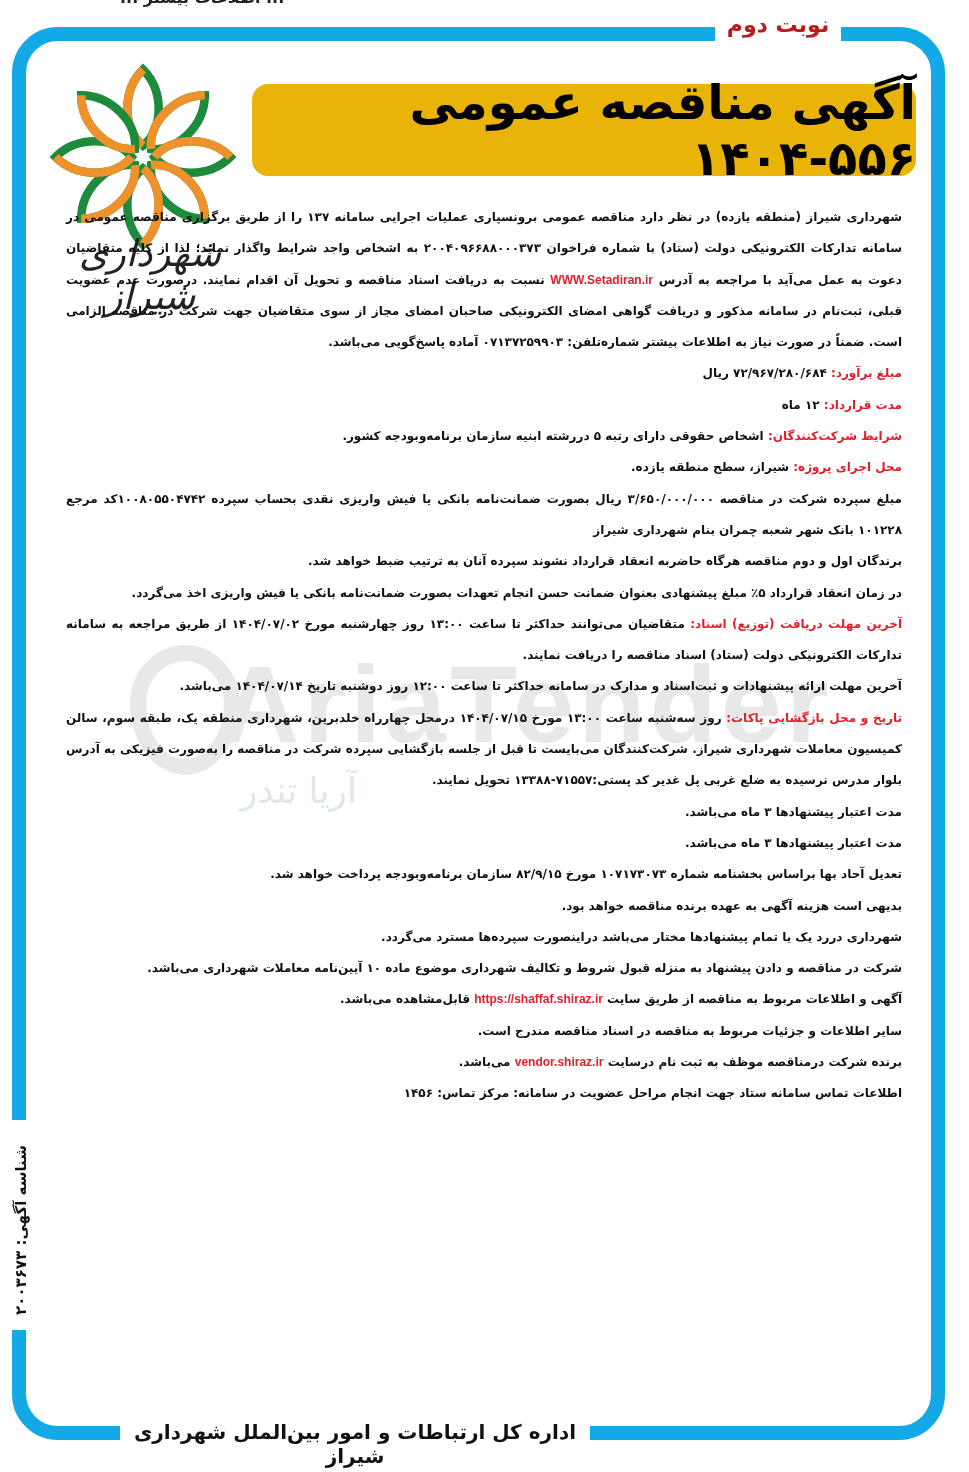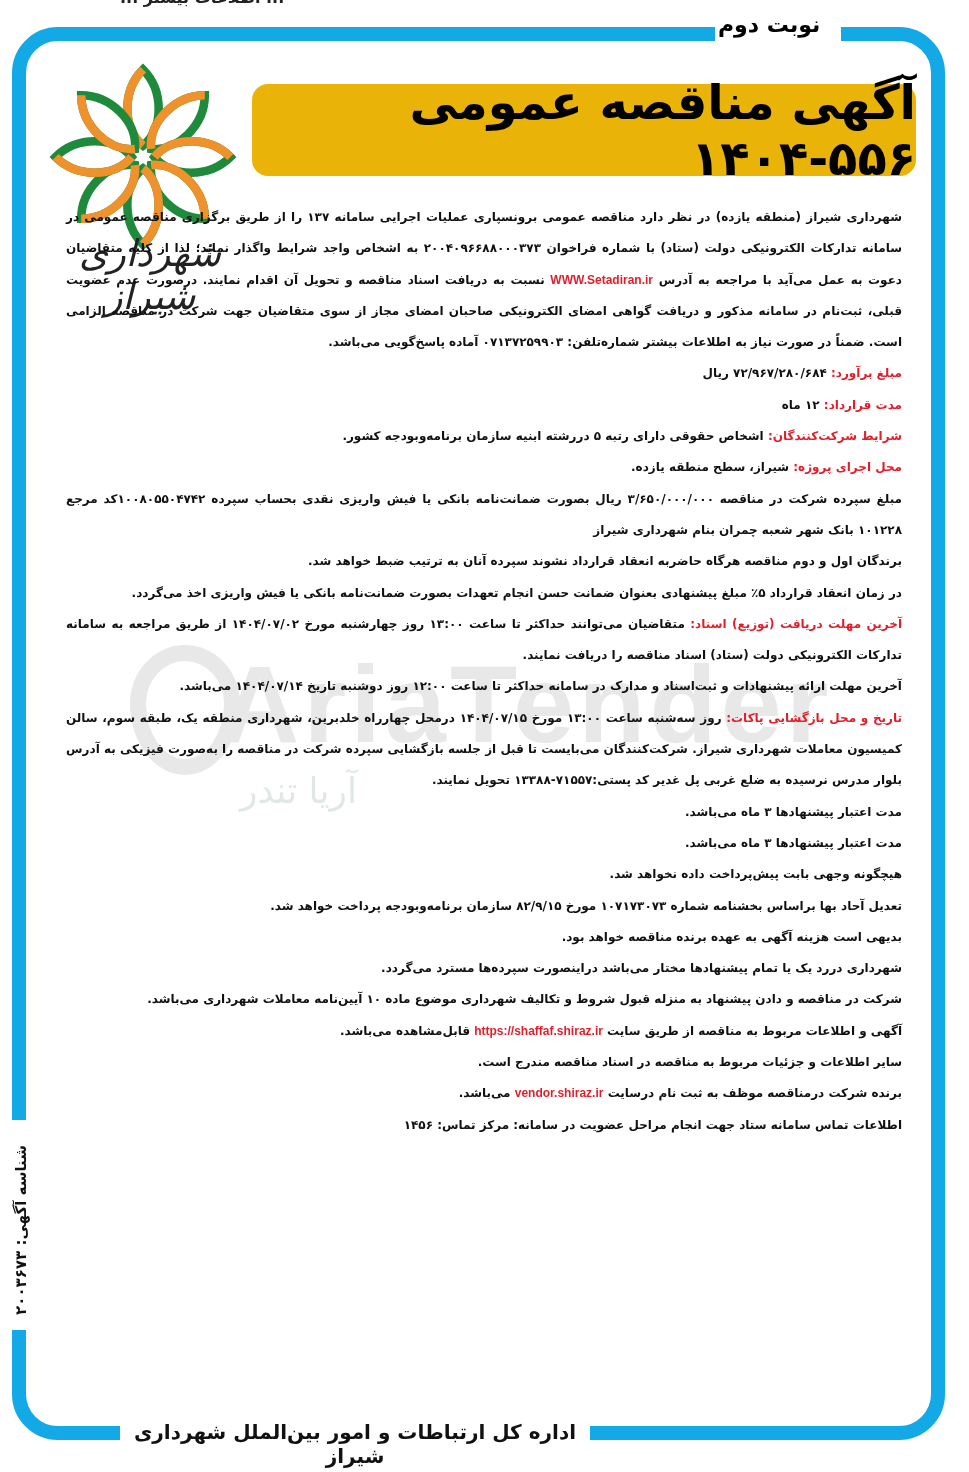--- a/index.html
+++ b/index.html
@@ -16,22 +16,22 @@
     }
 
     .frame {
       position: absolute; left: 12px; top: 27px; width: 933px; height: 1413px;
       border: 14px solid #12a9e6; border-radius: 46px;
     }
     .frame-gap-top {
       position: absolute; top: 20px; left: 715px; width: 126px; height: 28px; background: #fff;
     }
     .edition-label {
-      position: absolute; top: 12px; left: 718px; width: 120px; text-align: left;
-      font-size: 22px; font-weight: bold; direction: rtl; color: #000000;
+      position: absolute; top: 12px; left: 718px; width: 120px; text-align: center;
+      font-size: 22px; font-weight: bold; direction: rtl; color: #b91c1c;
     }
     .frame-gap-bottom {
       position: absolute; top: 1420px; left: 120px; width: 470px; height: 40px; background: #fff;
     }
     .footer-label {
       position: absolute; top: 1420px; left: 130px; width: 450px; text-align: center;
       font-size: 20px; font-weight: bold; direction: rtl; color: #111;
     }
     .frame-gap-left {
       position: absolute; left: 8px; top: 1120px; width: 30px; height: 210px; background: #fff;
@@ -183,21 +183,20 @@
     <span class="label-red">آخرین مهلت دریافت (توزیع) اسناد:</span>
     <span>متقاضیان می‌توانند حداکثر تا ساعت ۱۳:۰۰ روز چهارشنبه مورخ ۱۴۰۴/۰۷/۰۲ از طریق مراجعه به سامانه تدارکات الکترونیکی دولت (ستاد) اسناد مناقصه را دریافت نمایند.</span>
   </p>
   <p class="row-short">آخرین مهلت ارائه پیشنهادات و ثبت‌اسناد و مدارک در سامانه حداکثر تا ساعت ۱۲:۰۰ روز دوشنبه تاریخ ۱۴۰۴/۰۷/۱۴ می‌باشد.</p>
   <p>
     <span class="label-red">تاریخ و محل بازگشایی پاکات:</span>
     <span>روز سه‌شنبه ساعت ۱۳:۰۰ مورخ ۱۴۰۴/۰۷/۱۵ درمحل چهارراه خلدبرین، شهرداری منطقه یک، طبقه سوم، سالن کمیسیون معاملات شهرداری شیراز. شرکت‌کنندگان می‌بایست تا قبل از جلسه بازگشایی سپرده شرکت در مناقصه را به‌صورت فیزیکی به آدرس بلوار مدرس نرسیده به ضلع غربی پل غدیر کد پستی:۷۱۵۵۷-۱۳۳۸۸ تحویل نمایند.</span>
   </p>
   <p class="row-short">مدت اعتبار پیشنهادها ۳ ماه می‌باشد.</p>
   <p class="row-short">مدت اعتبار پیشنهادها ۳ ماه می‌باشد.</p>
-  <p class="row-short">هیچگونه وجهی بابت پیش‌پرداخت داده نخواهد شد.</p>
   <p class="row-short">تعدیل آحاد بها براساس بخشنامه شماره ۱۰۷۱۷۳۰۷۳ مورخ ۸۲/۹/۱۵ سازمان برنامه‌وبودجه پرداخت خواهد شد.</p>
   <p class="row-short">بدیهی است هزینه آگهی به عهده برنده مناقصه خواهد بود.</p>
   <p class="row-short">شهرداری دررد یک یا تمام پیشنهادها مختار می‌باشد دراینصورت سپرده‌ها مسترد می‌گردد.</p>
   <p>شرکت در مناقصه و دادن پیشنهاد به منزله قبول شروط و تکالیف شهرداری موضوع ماده ۱۰ آیین‌نامه معاملات شهرداری می‌باشد.</p>
   <p class="row-short">
     <span>آگهی و اطلاعات مربوط به مناقصه از طریق سایت</span>
     <span class="link-red">https://shaffaf.shiraz.ir</span>
     <span>قابل‌مشاهده می‌باشد.</span>
   </p>
   <p class="row-short">سایر اطلاعات و جزئیات مربوط به مناقصه در اسناد مناقصه مندرج است.</p>

